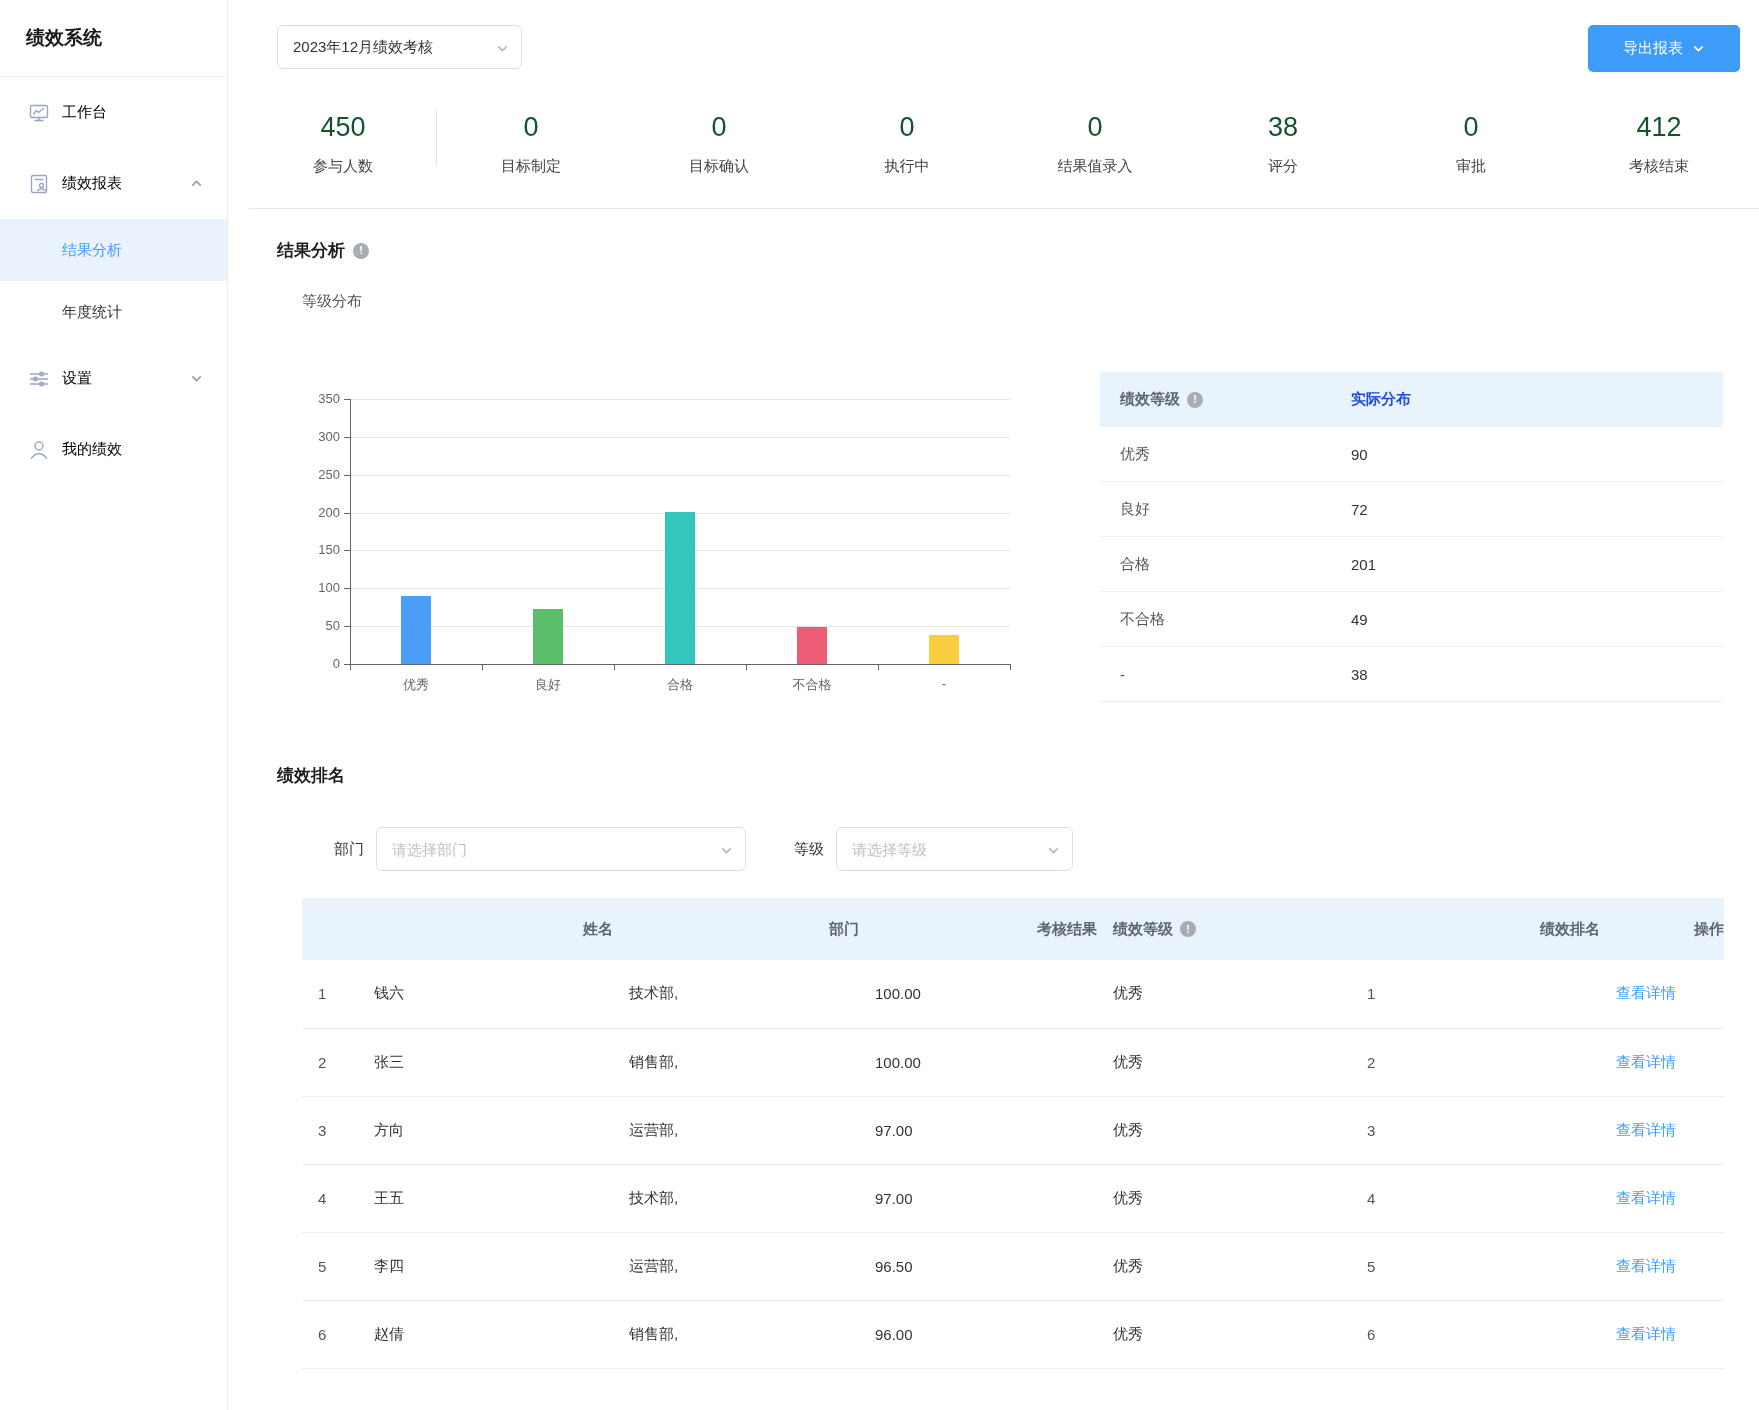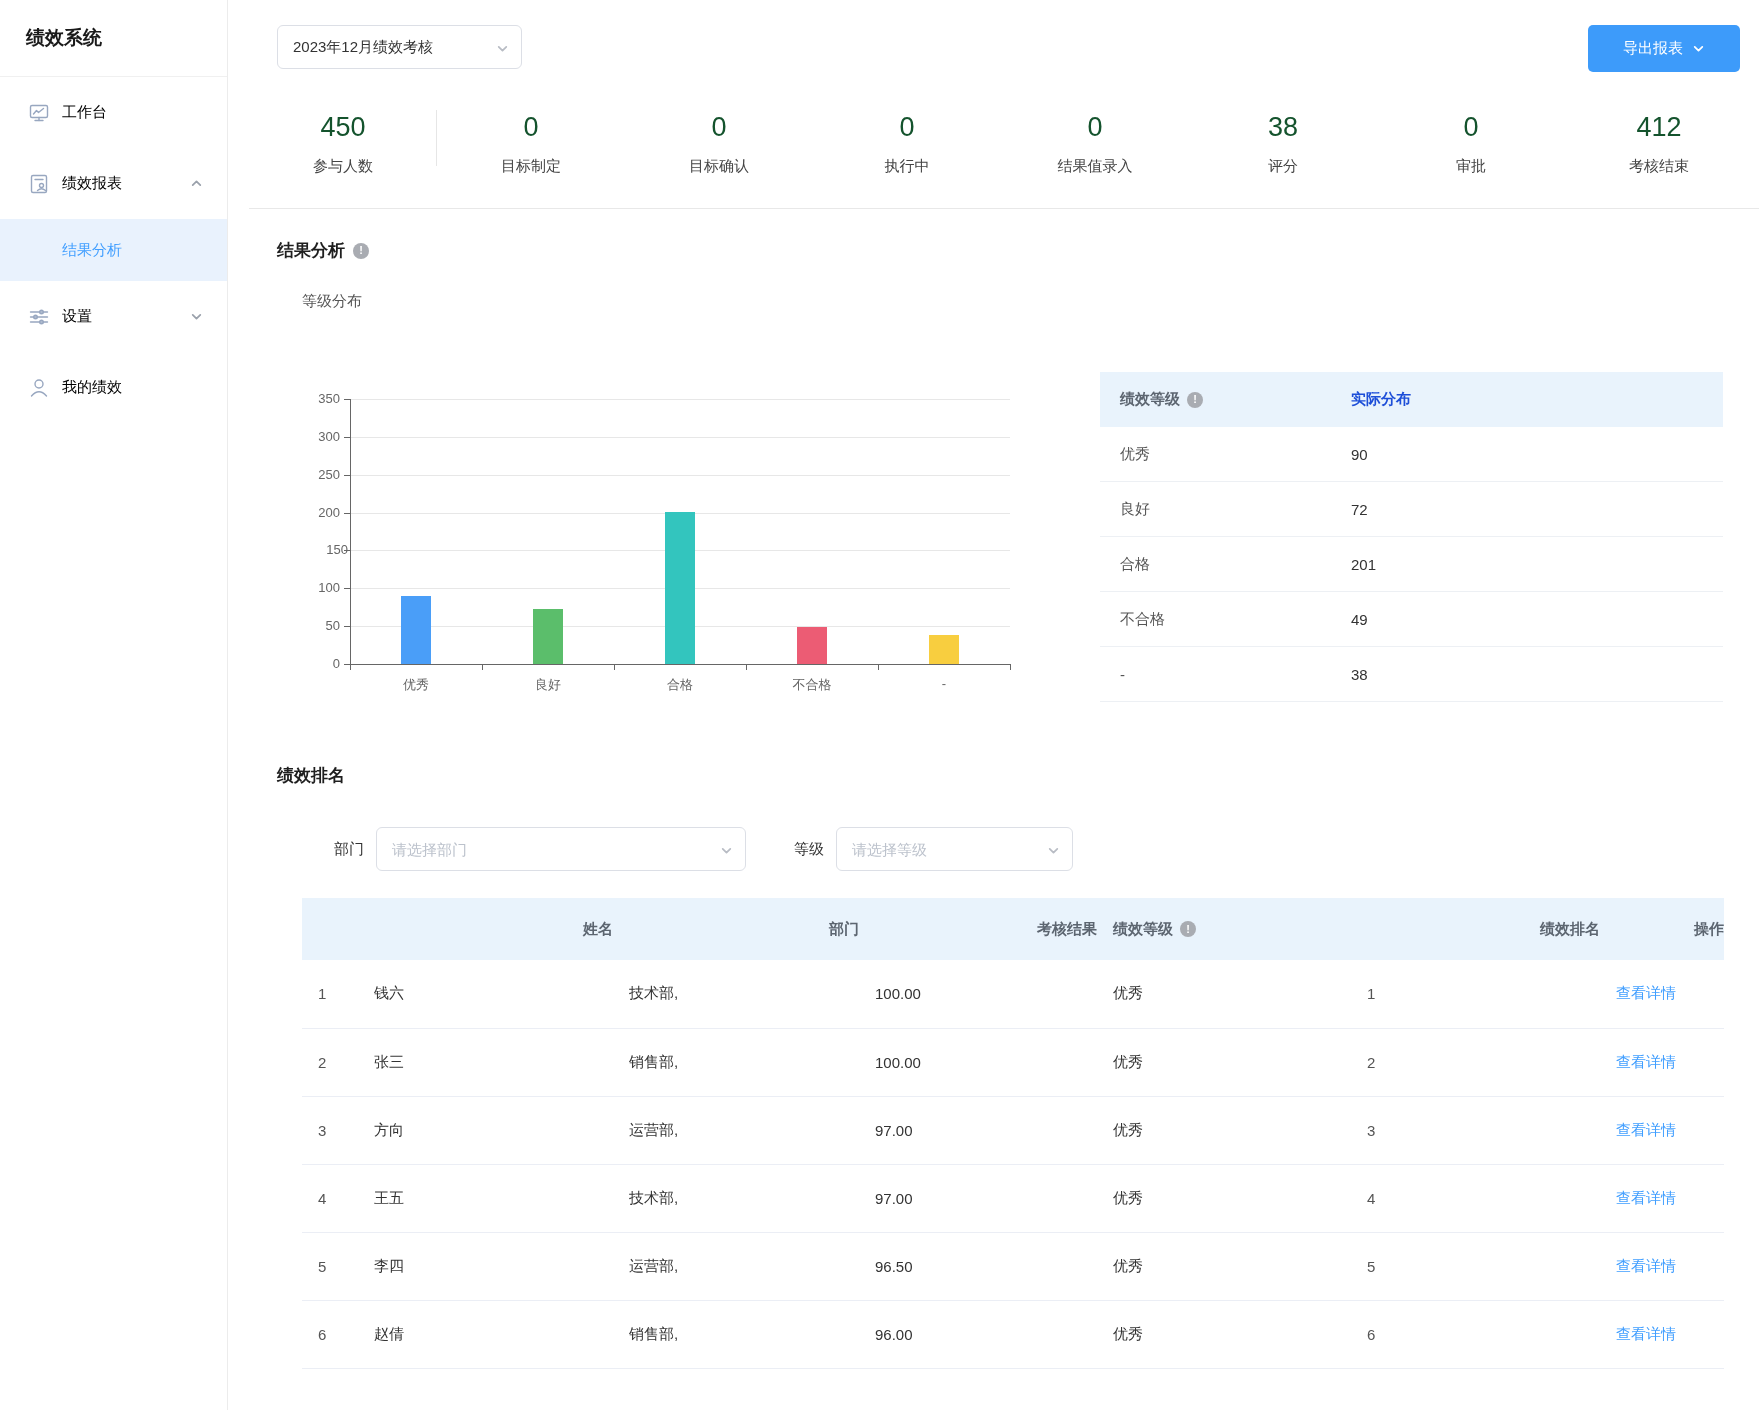--- a/index.html
+++ b/index.html
@@ -109,20 +109,21 @@
         <circle cx="13.5" cy="12.5" r="2"></circle>
         <path d="M9.5 17.5 q4 -3.5 8 0"></path>
       </svg>
       <span class="mi-label">绩效报表</span>
       <svg class="chevsvg chev" width="13" height="13" viewBox="0 0 12 12">
         <path d="M2.5 7.5 L6 4 L9.5 7.5"></path>
       </svg>
     </div>
 
     <div class="sub-item active">结果分析</div>
+    <div class="sub-item">年度统计</div>
 
     <div class="menu-item">
       <svg class="icn mi-icon" viewBox="0 0 22 22">
         <line x1="2.5" y1="6" x2="19.5" y2="6"></line>
           <circle cx="13.5" cy="6" r="1.8"></circle>
         <line x1="2.5" y1="11" x2="19.5" y2="11"></line>
           <circle cx="7.5" cy="11" r="1.8"></circle>
         <line x1="2.5" y1="16" x2="19.5" y2="16"></line>
           <circle cx="13.5" cy="16" r="1.8"></circle>
       </svg>
@@ -207,21 +208,21 @@
           <div class="tick" style="left: 44px; top: 323px; width: 6px; height: 1px;"></div>
           <div class="ylab" style="left: 6px; top: 315px;">0</div>
           <div class="gridline" style="left: 50px; top: 285.143px; width: 660px;"></div>
           <div class="tick" style="left: 44px; top: 285.143px; width: 6px; height: 1px;"></div>
           <div class="ylab" style="left: 6px; top: 277.143px;">50</div>
           <div class="gridline" style="left: 50px; top: 247.286px; width: 660px;"></div>
           <div class="tick" style="left: 44px; top: 247.286px; width: 6px; height: 1px;"></div>
           <div class="ylab" style="left: 6px; top: 239.286px;">100</div>
           <div class="gridline" style="left: 50px; top: 209.429px; width: 660px;"></div>
           <div class="tick" style="left: 44px; top: 209.429px; width: 6px; height: 1px;"></div>
-          <div class="ylab" style="left: 14px; top: 201.429px;">150</div>
+          <div class="ylab" style="left: 6px; top: 201.429px;">150</div>
           <div class="gridline" style="left: 50px; top: 171.571px; width: 660px;"></div>
           <div class="tick" style="left: 44px; top: 171.571px; width: 6px; height: 1px;"></div>
           <div class="ylab" style="left: 6px; top: 163.571px;">200</div>
           <div class="gridline" style="left: 50px; top: 133.714px; width: 660px;"></div>
           <div class="tick" style="left: 44px; top: 133.714px; width: 6px; height: 1px;"></div>
           <div class="ylab" style="left: 6px; top: 125.714px;">250</div>
           <div class="gridline" style="left: 50px; top: 95.8571px; width: 660px;"></div>
           <div class="tick" style="left: 44px; top: 95.8571px; width: 6px; height: 1px;"></div>
           <div class="ylab" style="left: 6px; top: 87.8571px;">300</div>
           <div class="gridline" style="left: 50px; top: 58px; width: 660px;"></div>

